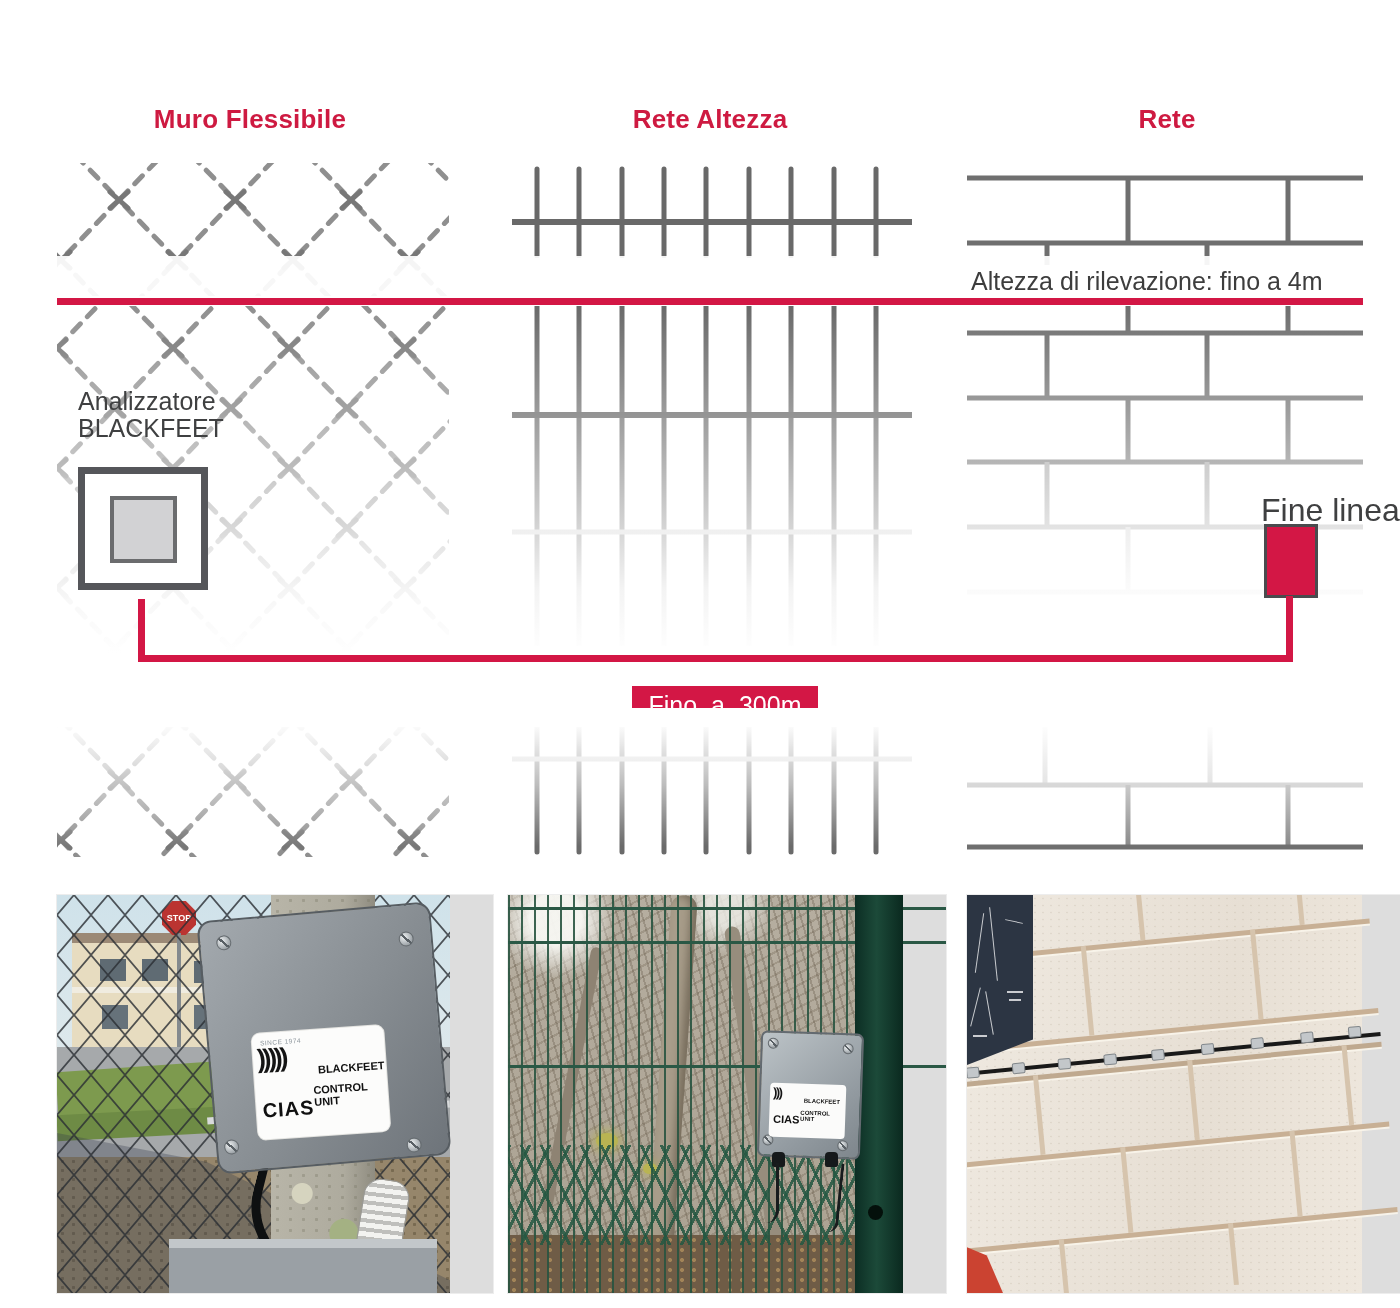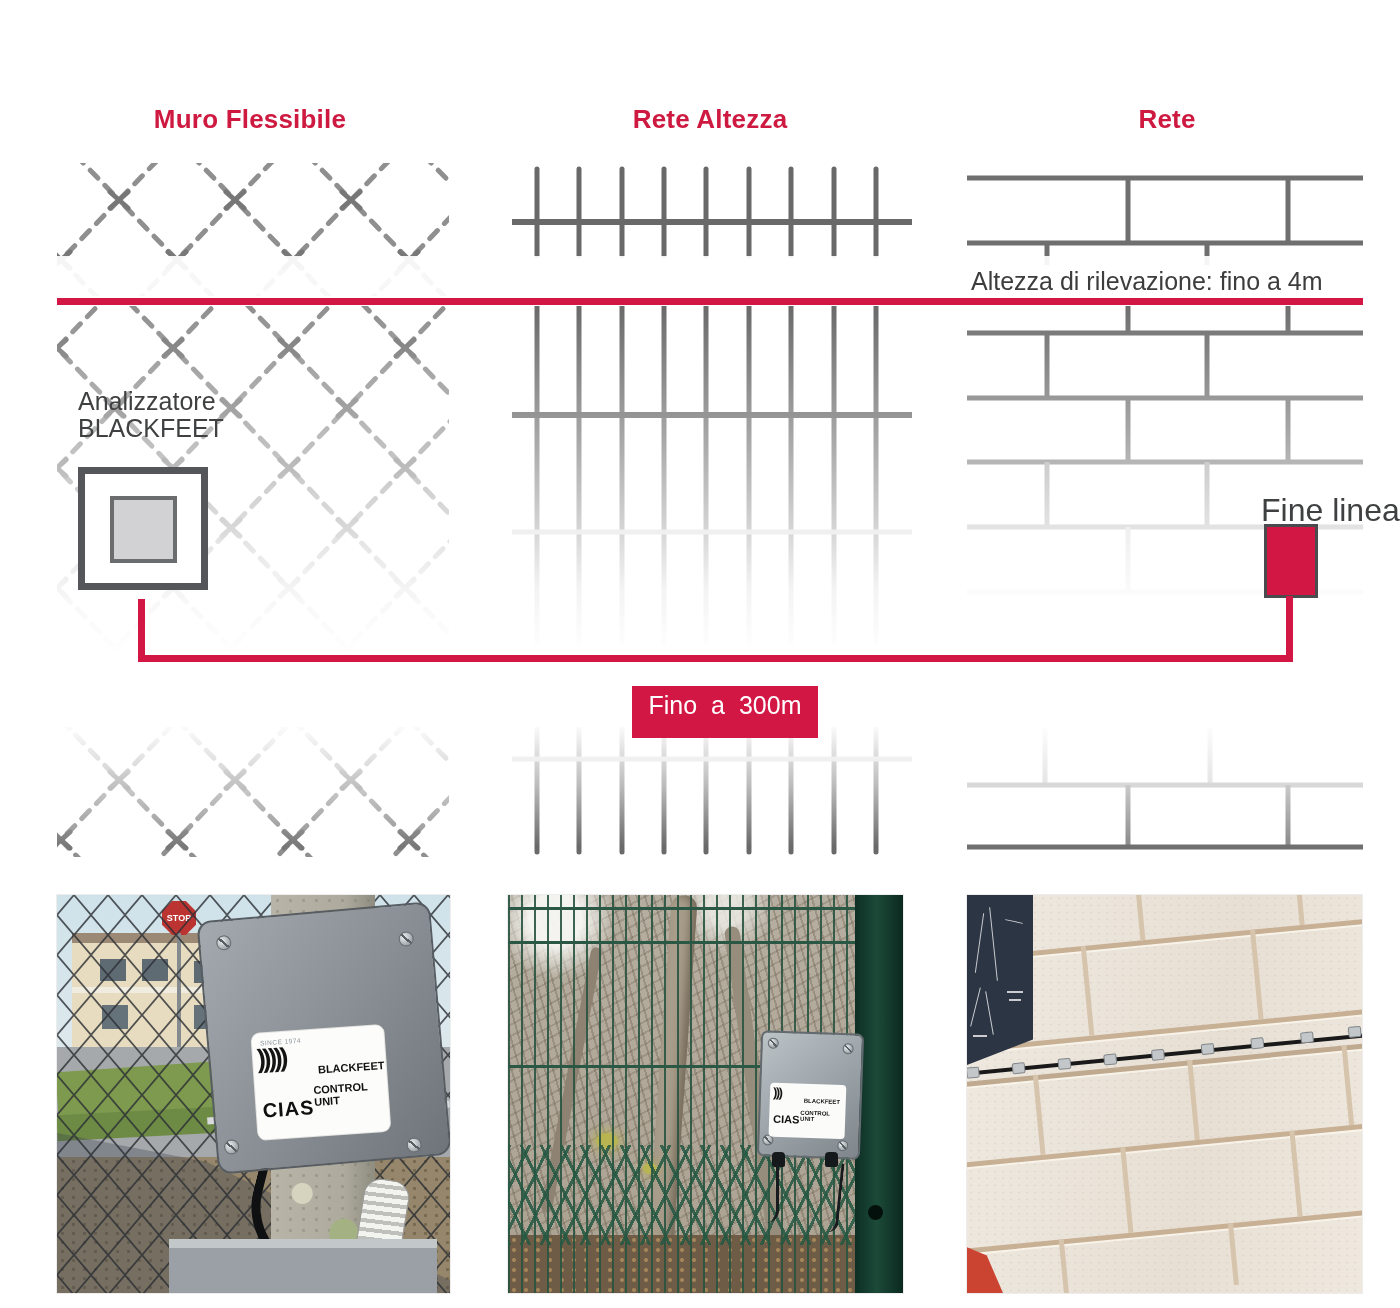--- a/index.html
+++ b/index.html
@@ -14,23 +14,23 @@
   .fadeB{position:absolute;left:57px;top:306px;width:1306px;height:362px;z-index:2;pointer-events:none;
          background:linear-gradient(180deg,rgba(255,255,255,0) 0%,rgba(255,255,255,.45) 40%,rgba(255,255,255,.92) 78%,#fff 96%);}
   .fadeC{position:absolute;left:57px;top:727px;width:1306px;height:130px;z-index:2;pointer-events:none;
          background:linear-gradient(0deg,rgba(255,255,255,0) 8%,rgba(255,255,255,.55) 55%,rgba(255,255,255,.97) 100%);}
   .an-label{position:absolute;left:78px;top:388px;font-size:25px;line-height:27px;color:#3f4041;z-index:3;}
   .an-box{position:absolute;left:78px;top:467px;width:116px;height:109px;border:7px solid #55565a;background:#fff;z-index:3;}
   .an-inner{position:absolute;left:25px;top:22px;width:59px;height:59px;border:4px solid #6b6c6e;background:#d2d2d4;}
   .fl-label{position:absolute;left:1237px;top:492px;font-size:32px;color:#3f4041;z-index:3;white-space:nowrap;margin-left:24px;}
   .fl-box{position:absolute;left:1264px;top:524px;width:48px;height:68px;border:3px solid #4a4b4e;background:#d31745;z-index:3;}
   .seg{position:absolute;background:#d31745;z-index:3;}
-  .badge{position:absolute;left:632px;top:686px;width:186px;height:52px;background:#d31745;color:#fff;
+  .badge{position:absolute;left:632px;top:686px;width:186px;height:22px;background:#d31745;color:#fff;
          font-size:25px;line-height:38px;text-align:center;word-spacing:7px;z-index:4;}
-  .photo{position:absolute;top:895px;height:398px;overflow:hidden;outline:1px solid #ededed;background:#ddd;z-index:1;}
+  .photo{position:absolute;top:895px;height:398px;overflow:hidden;outline:1px solid #ededed;background:#ddd;z-index:1;padding-left:43px;}
   .ph{position:absolute;}
   .screw{position:absolute;width:13px;height:13px;border-radius:50%;border:1px solid #666c70;
          background:linear-gradient(45deg,transparent 44%,#596065 44% 56%,transparent 56%),
          radial-gradient(circle at 35% 35%,#eef1f2,#a9afb3 60%,#7c8287);}
   .screw.sm{width:9px;height:9px;}
   .sketch{position:absolute;background:rgba(255,255,255,.75);}
   .vj{position:absolute;width:5px;background:#d6c4ad;}
   .hj{position:absolute;left:0;width:430px;height:5px;background:#c8b095;box-shadow:0 2px 0 rgba(250,245,235,.9);}
   .clip{position:absolute;width:11px;height:9px;background:#c3c7ca;border:1px solid #80868a;border-radius:2px;}
   .p2wire{position:absolute;left:0;width:100%;height:3px;background:#2a5845;}

